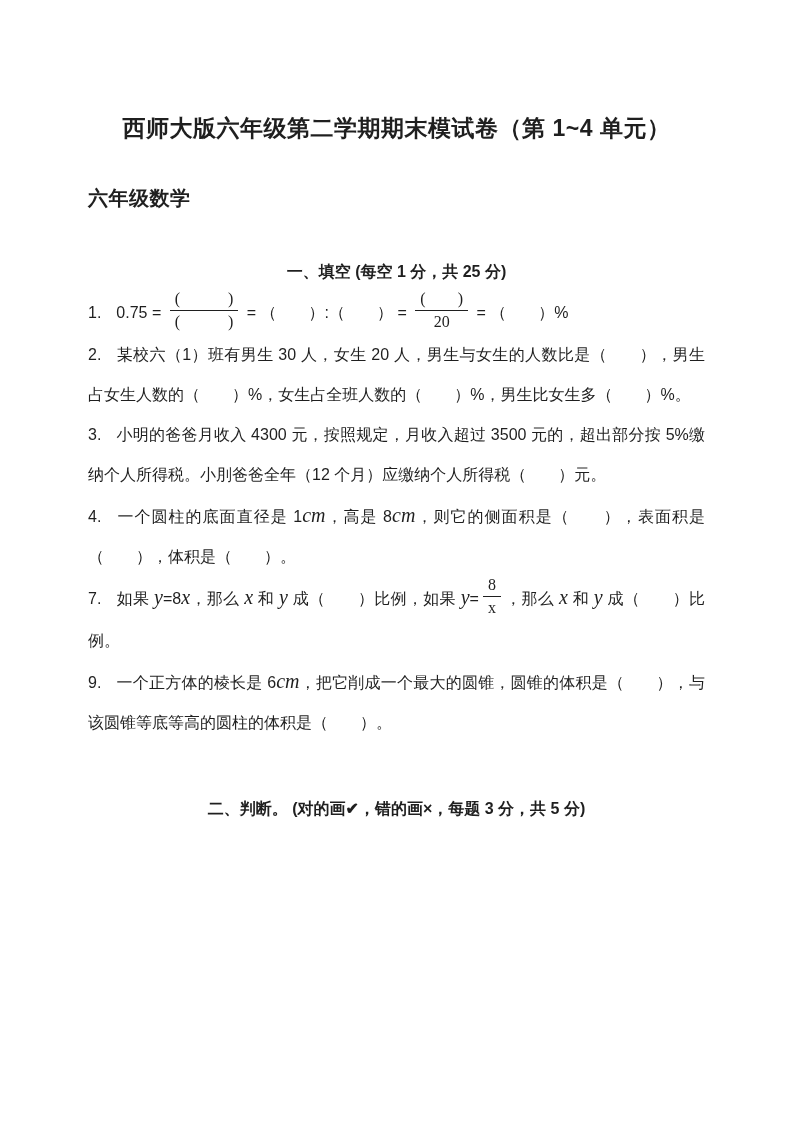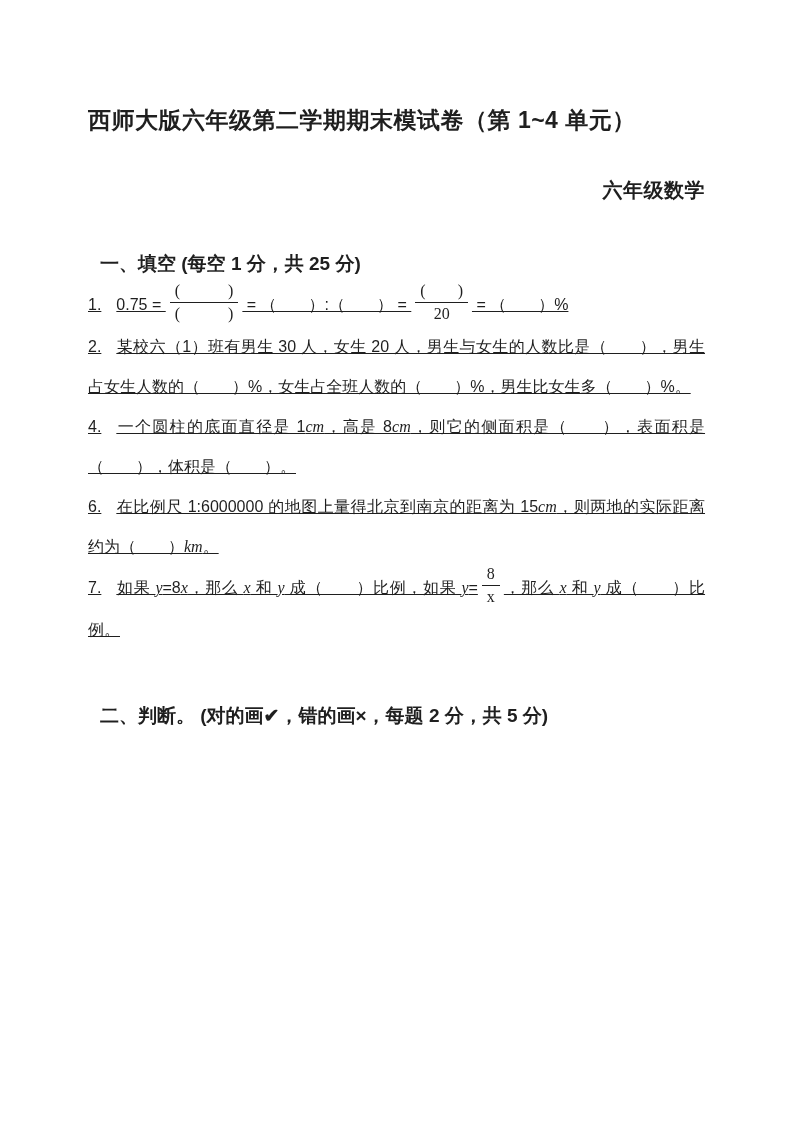--- a/index.html
+++ b/index.html
@@ -12,58 +12,58 @@
     width: 793px;
     height: 1122px;
     box-sizing: border-box;
     background: #ffffff;
     color: #1f1f1f;
     font-family: "Liberation Sans", sans-serif;
     padding: 104px 88px 40px 88px;
     overflow: hidden;
   }
   .doc-title {
-    margin: 0;
+    margin: 8px;
     font-size: 23px;
     font-weight: 700;
     line-height: 32px;
+    text-align: center;
     letter-spacing: 0.5px;
   }
   .doc-subtitle {
     margin: 40px 0 0 0;
     font-size: 20px;
     font-weight: 700;
     line-height: 28px;
-    text-align: right;
+    text-align: left;
     letter-spacing: 0.5px;
   }
   .section-heading {
-    margin: 46px 0 6px 12px;
-    font-size: 19px;
+    margin: 46px 0 6px 0;
+    font-size: 16px;
     font-weight: 700;
     line-height: 28px;
-    text-align: left;
+    text-align: center;
   }
   .section-heading.second {
     margin-top: 52px;
   }
   .question-list p.question {
     margin: 0;
     font-size: 16px;
     line-height: 40px;
     text-align: justify;
-    text-decoration: underline;
   }
   .qnum {
     margin-right: 15px;
   }
   .math {
     font-family: "Liberation Serif", serif;
     font-style: italic;
-    font-size: 16px;
+    font-size: 20px;
   }
   .frac {
     display: inline-block;
     vertical-align: middle;
     text-align: center;
     font-family: "Liberation Serif", serif;
     font-size: 16px;
     line-height: 1.25;
     margin: 0 4px;
     position: relative;
@@ -87,19 +87,20 @@
 <div class="page">
   <h1 class="doc-title">西师大版六年级第二学期期末模试卷（第 1~4 单元）</h1>
 
   <h2 class="doc-subtitle">六年级数学</h2>
 
   <h3 class="section-heading">一、填空 (每空 1 分，共 25 分)</h3>
 
   <div class="question-list">
       <p class="question"><span class="qnum">1.</span><span>0.75 = </span><span class="frac"><span class="fnum">(　　　)</span><span class="fden">(　　　)</span></span><span> = （　　）:（　　） = </span><span class="frac"><span class="fnum">(　　)</span><span class="fden">20</span></span><span> = （　　）%</span></p>
       <p class="question"><span class="qnum">2.</span><span>某校六（1）班有男生 30 人，女生 20 人，男生与女生的人数比是（　　），男生占女生人数的（　　）%，女生占全班人数的（　　）%，男生比女生多（　　）%。</span></p>
+      <p class="question"><span class="qnum">3.</span><span>小明的爸爸月收入 4300 元，按照规定，月收入超过 3500 元的，超出部分按 5%缴纳个人所得税。小刖爸爸全年（12 个月）应缴纳个人所得税（　　）元。</span></p>
       <p class="question"><span class="qnum">4.</span><span>一个圆柱的底面直径是 1</span><span class="math">cm</span><span>，高是 8</span><span class="math">cm</span><span>，则它的侧面积是（　　），表面积是（　　），体积是（　　）。</span></p>
-      <p class="question"><span class="qnum">6.</span><span>在比例尺 1:6000000 的地图上量得北京到南京的距离为 15</span><span class="math">cm</span><span>，则两地的实际距离约为（　　）</span><span class="math">km</span><span>。</span></p>
       <p class="question"><span class="qnum">7.</span><span>如果 </span><span class="math">y</span><span>=8</span><span class="math">x</span><span>，那么 </span><span class="math">x</span><span> 和 </span><span class="math">y</span><span> 成（　　）比例，如果 </span><span class="math">y</span><span>=</span><span class="frac"><span class="fnum">8</span><span class="fden">x</span></span><span>，那么 </span><span class="math">x</span><span> 和 </span><span class="math">y</span><span> 成（　　）比例。</span></p>
+      <p class="question"><span class="qnum">9.</span><span>一个正方体的棱长是 6</span><span class="math">cm</span><span>，把它削成一个最大的圆锥，圆锥的体积是（　　），与该圆锥等底等高的圆柱的体积是（　　）。</span></p>
     </div>
 
-  <h3 class="section-heading second">二、判断。 (对的画✔，错的画×，每题 2 分，共 5 分)</h3>
+  <h3 class="section-heading second">二、判断。 (对的画✔，错的画×，每题 3 分，共 5 分)</h3>
 </div>
 
 </body></html>

